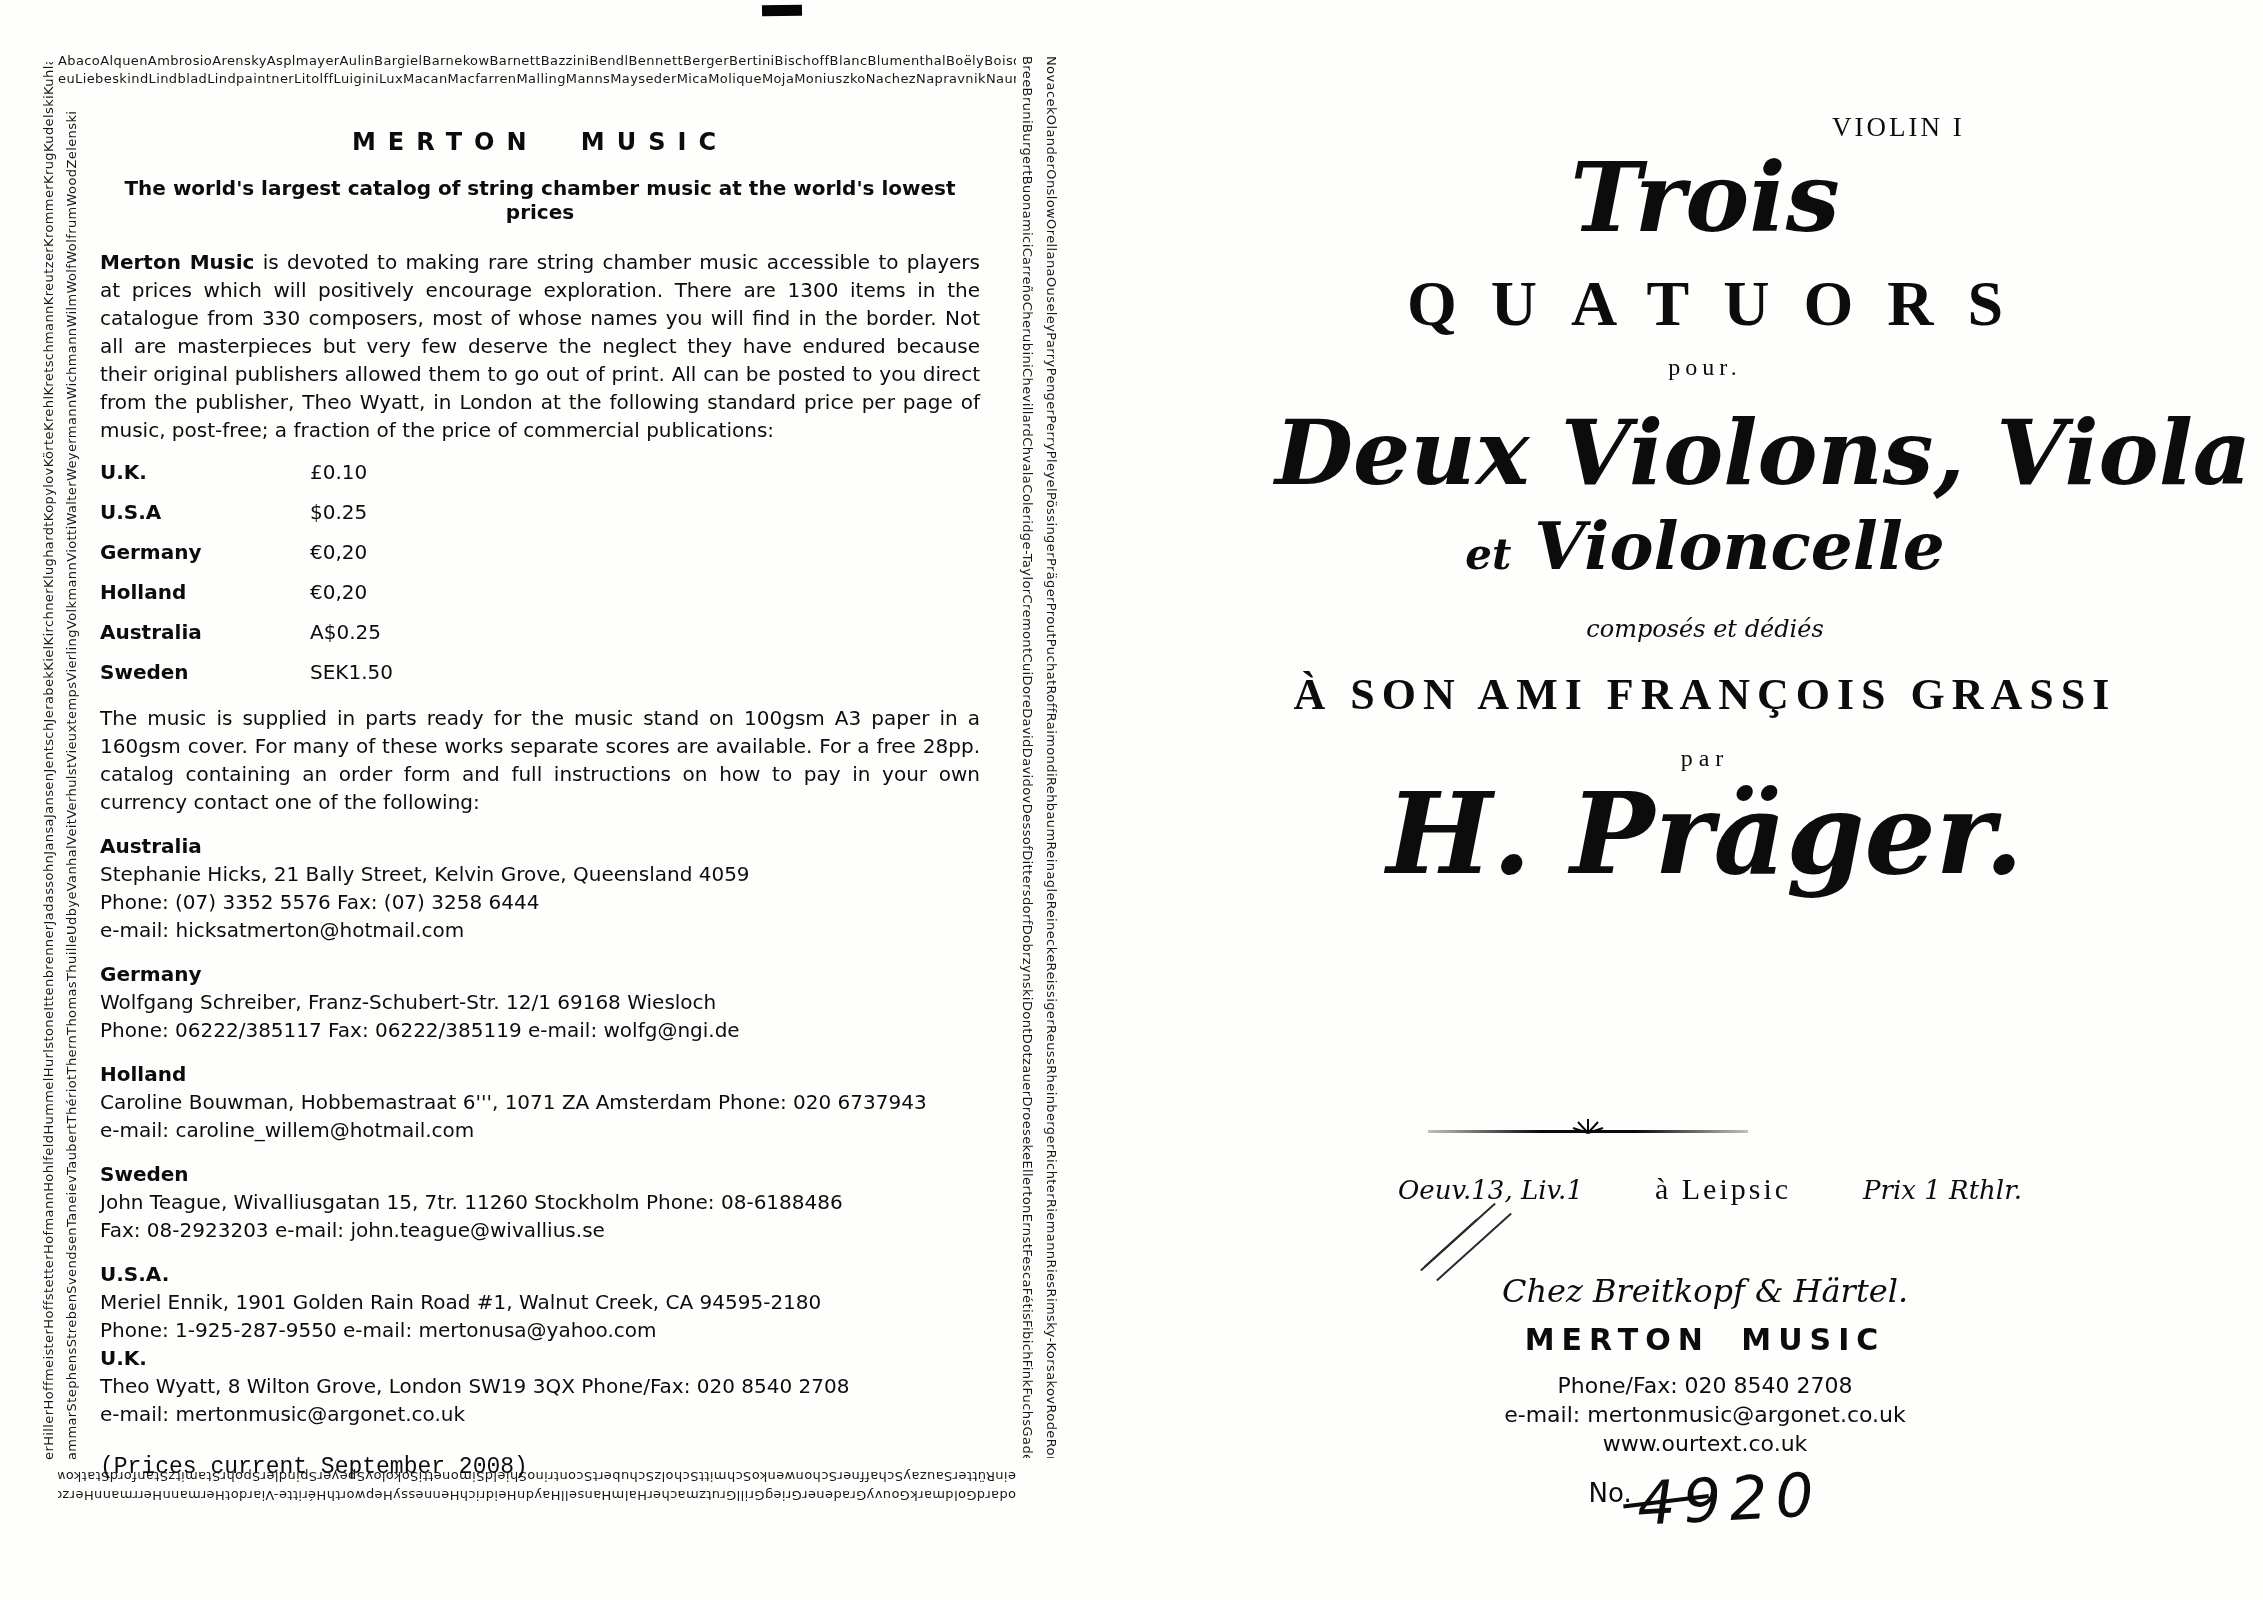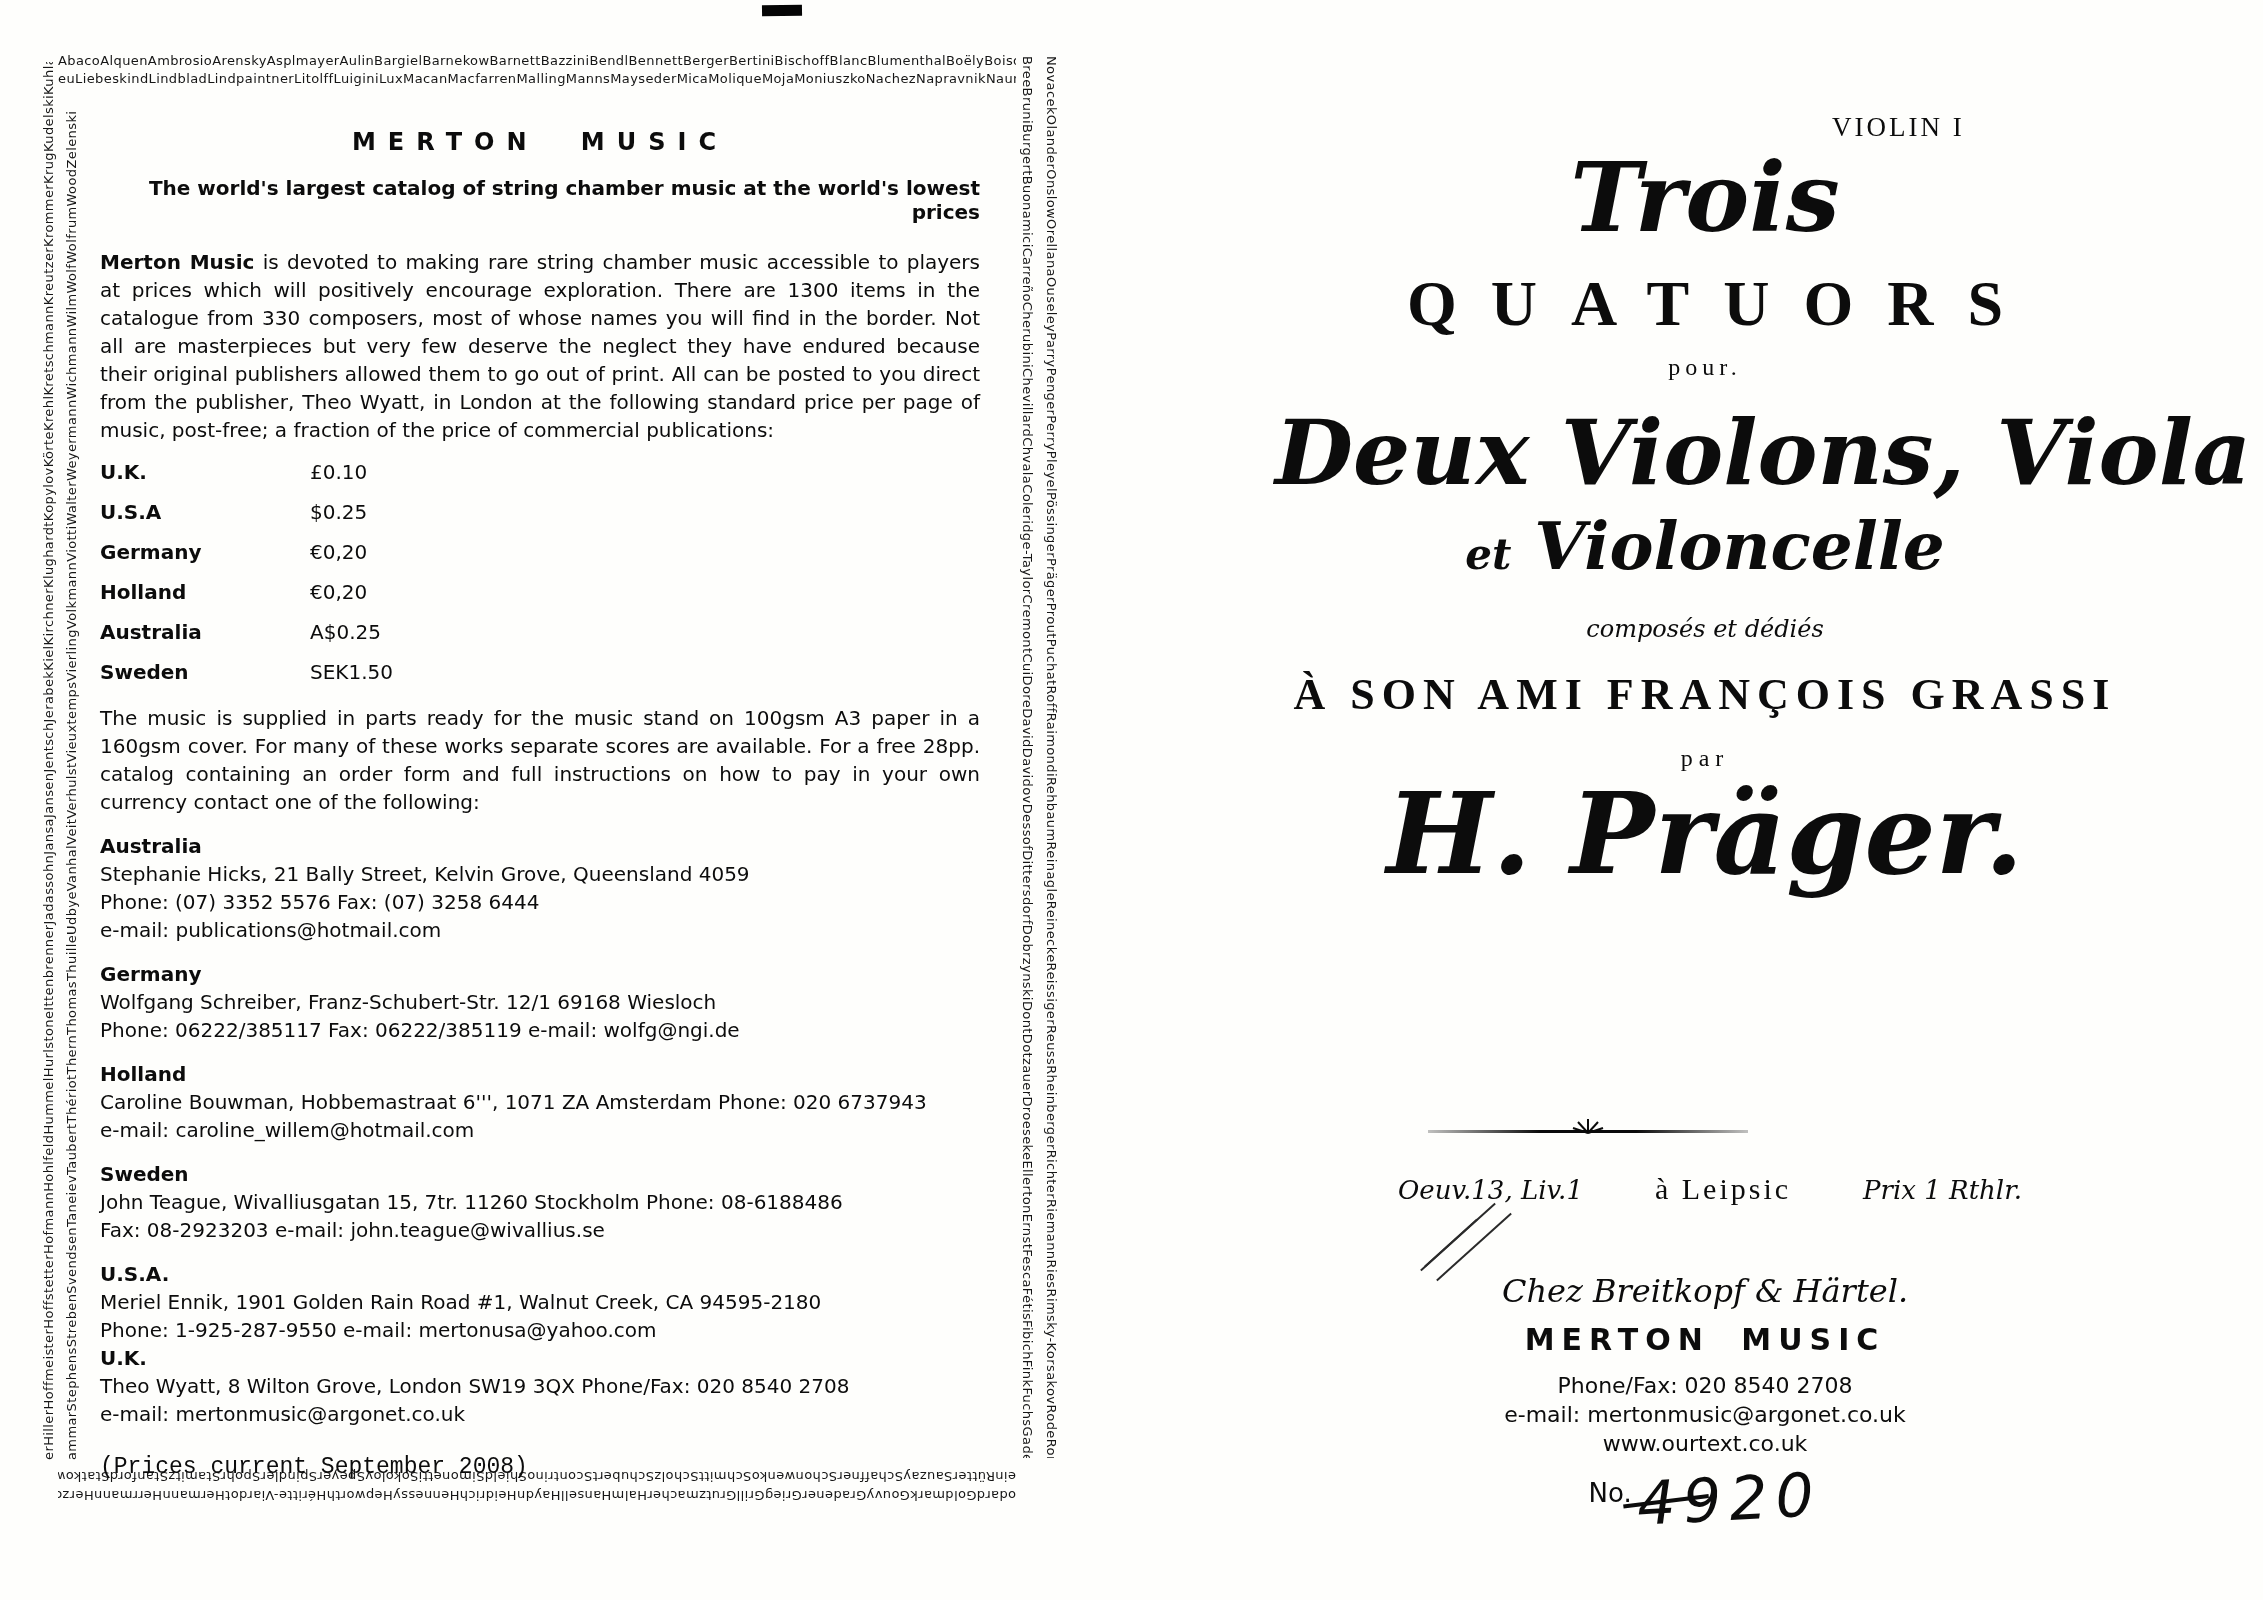--- a/index.html
+++ b/index.html
@@ -14,21 +14,21 @@
   .b-top2{left:58px;top:70px;width:958px;height:17px;}
   .b-right1{left:1036px;top:56px;width:1402px;height:18px;transform:rotate(90deg);transform-origin:0 0;}
   .b-right2{left:1060px;top:56px;width:1402px;height:18px;transform:rotate(90deg);transform-origin:0 0;}
   .b-left1{left:40px;top:1460px;width:1398px;height:18px;transform:rotate(-90deg);transform-origin:0 0;}
   .b-left2{left:63px;top:1460px;width:1398px;height:18px;transform:rotate(-90deg);transform-origin:0 0;}
   .b-bottom2{left:58px;top:1468px;width:958px;height:17px;transform:rotate(180deg);}
   .b-bottom1{left:58px;top:1487px;width:958px;height:17px;transform:rotate(180deg);}
   
   .left-col{position:absolute;left:100px;top:128px;width:880px;}
   .mm-title{font-size:24px;font-weight:bold;letter-spacing:12px;word-spacing:22px;text-align:center;margin:0 0 20px 0;}
-  .mm-sub{font-size:20px;font-weight:bold;text-align:right;margin:0 0 24px 0;}
+  .mm-sub{font-size:20px;font-weight:bold;text-align:center;margin:0 0 24px 0;}
   .body-text{font-size:20px;line-height:28px;text-align:justify;margin:0 0 6px 0;}
   .price-table{margin:8px 0 10px 0;}
   .price-row{display:flex;align-items:center;height:40px;}
   .price-country{width:210px;font-weight:bold;font-size:20px;}
   .price-value{width:110px;text-align:left;font-size:20px;}
   .supply{margin-top:12px;}
   .contact{margin-top:18px;}
   .contact h3{font-size:20px;font-weight:bold;margin:0 0 2px 0;}
   .contact div{font-size:20px;line-height:28px;}
   .contact.tight{margin-top:2px;}
@@ -114,21 +114,21 @@
         <span class="price-value">SEK1.50</span>
       </div>
     </div>
 
     <p class="body-text supply">The music is supplied in parts ready for the music stand on 100gsm A3 paper in a 160gsm cover. For many of these works separate scores are available. For a free 28pp. catalog containing an order form and full instructions on how to pay in your own currency contact one of the following:</p>
 
     <div class="contact">
       <h3>Australia</h3>
       <div>Stephanie Hicks, 21 Bally Street, Kelvin Grove, Queensland 4059</div>
       <div>Phone: (07) 3352 5576 Fax: (07) 3258 6444</div>
-      <div>e-mail: publications@hotmail.com</div>
+      <div>e-mail: hicksatmerton@hotmail.com</div>
     </div>
 
     <div class="contact">
       <h3>Germany</h3>
       <div>Wolfgang Schreiber, Franz-Schubert-Str. 12/1  69168 Wiesloch</div>
       <div>Phone: 06222/385117   Fax: 06222/385119   e-mail: wolfg@ngi.de</div>
     </div>
 
     <div class="contact">
       <h3>Holland</h3>

